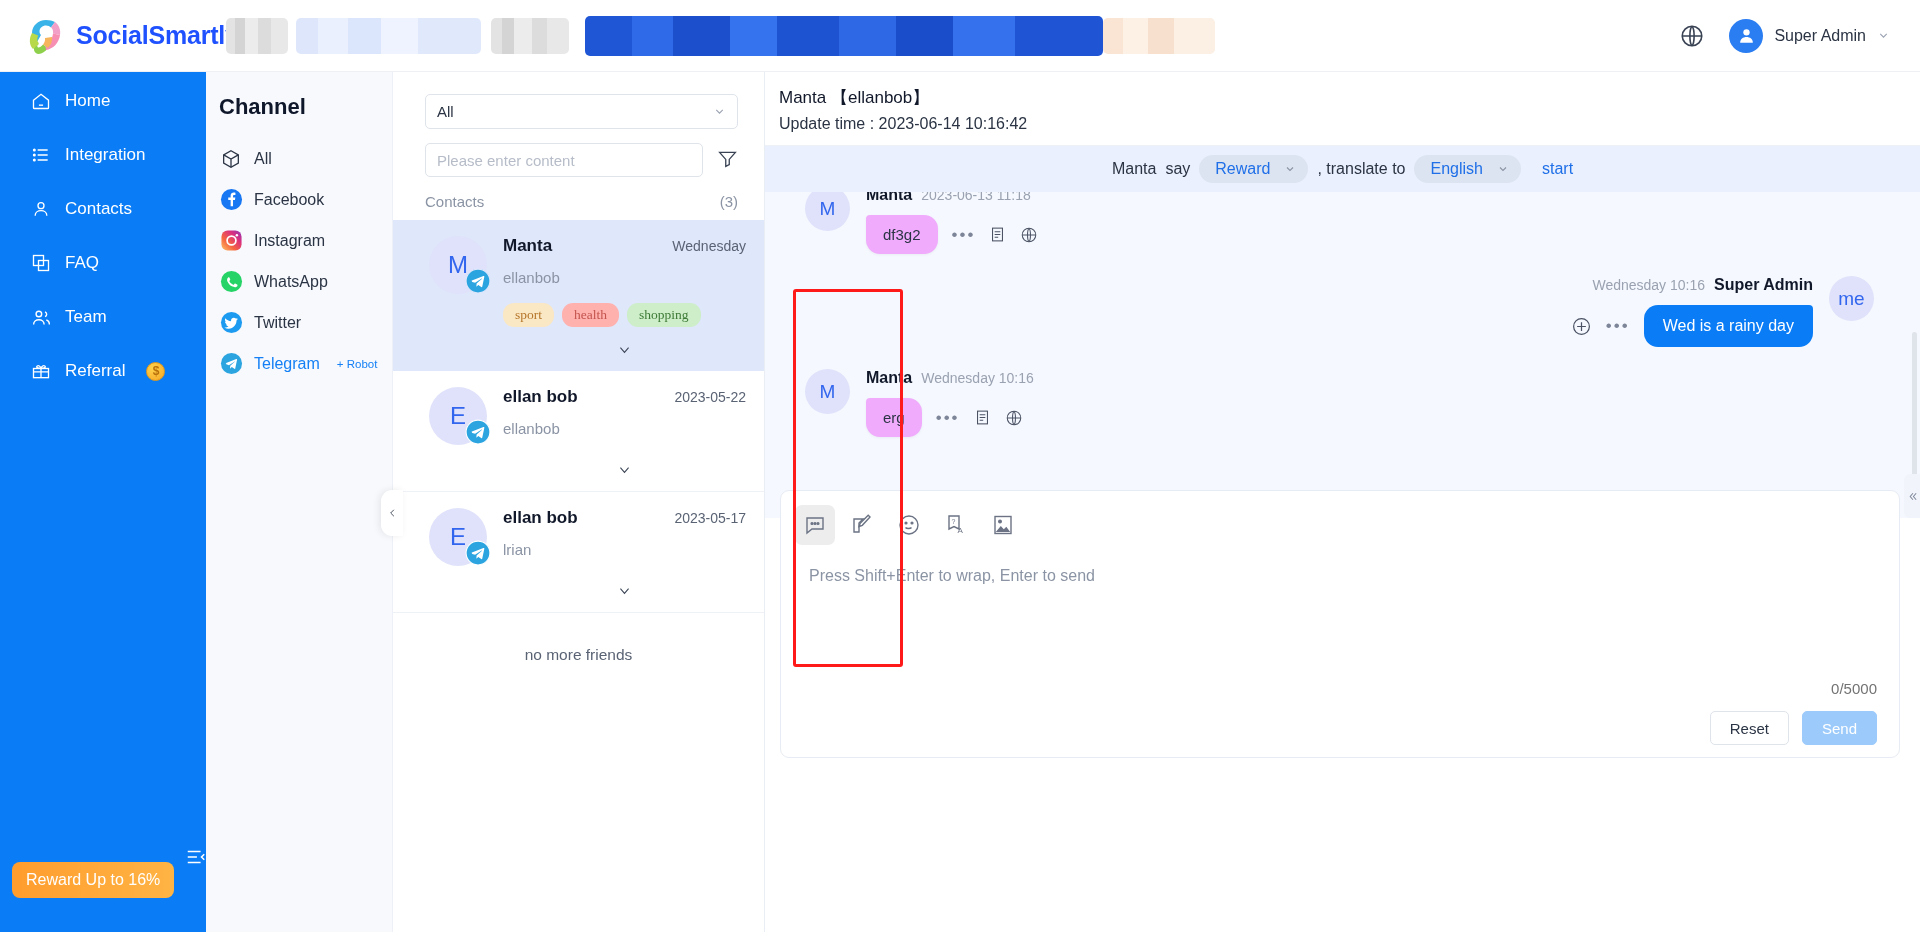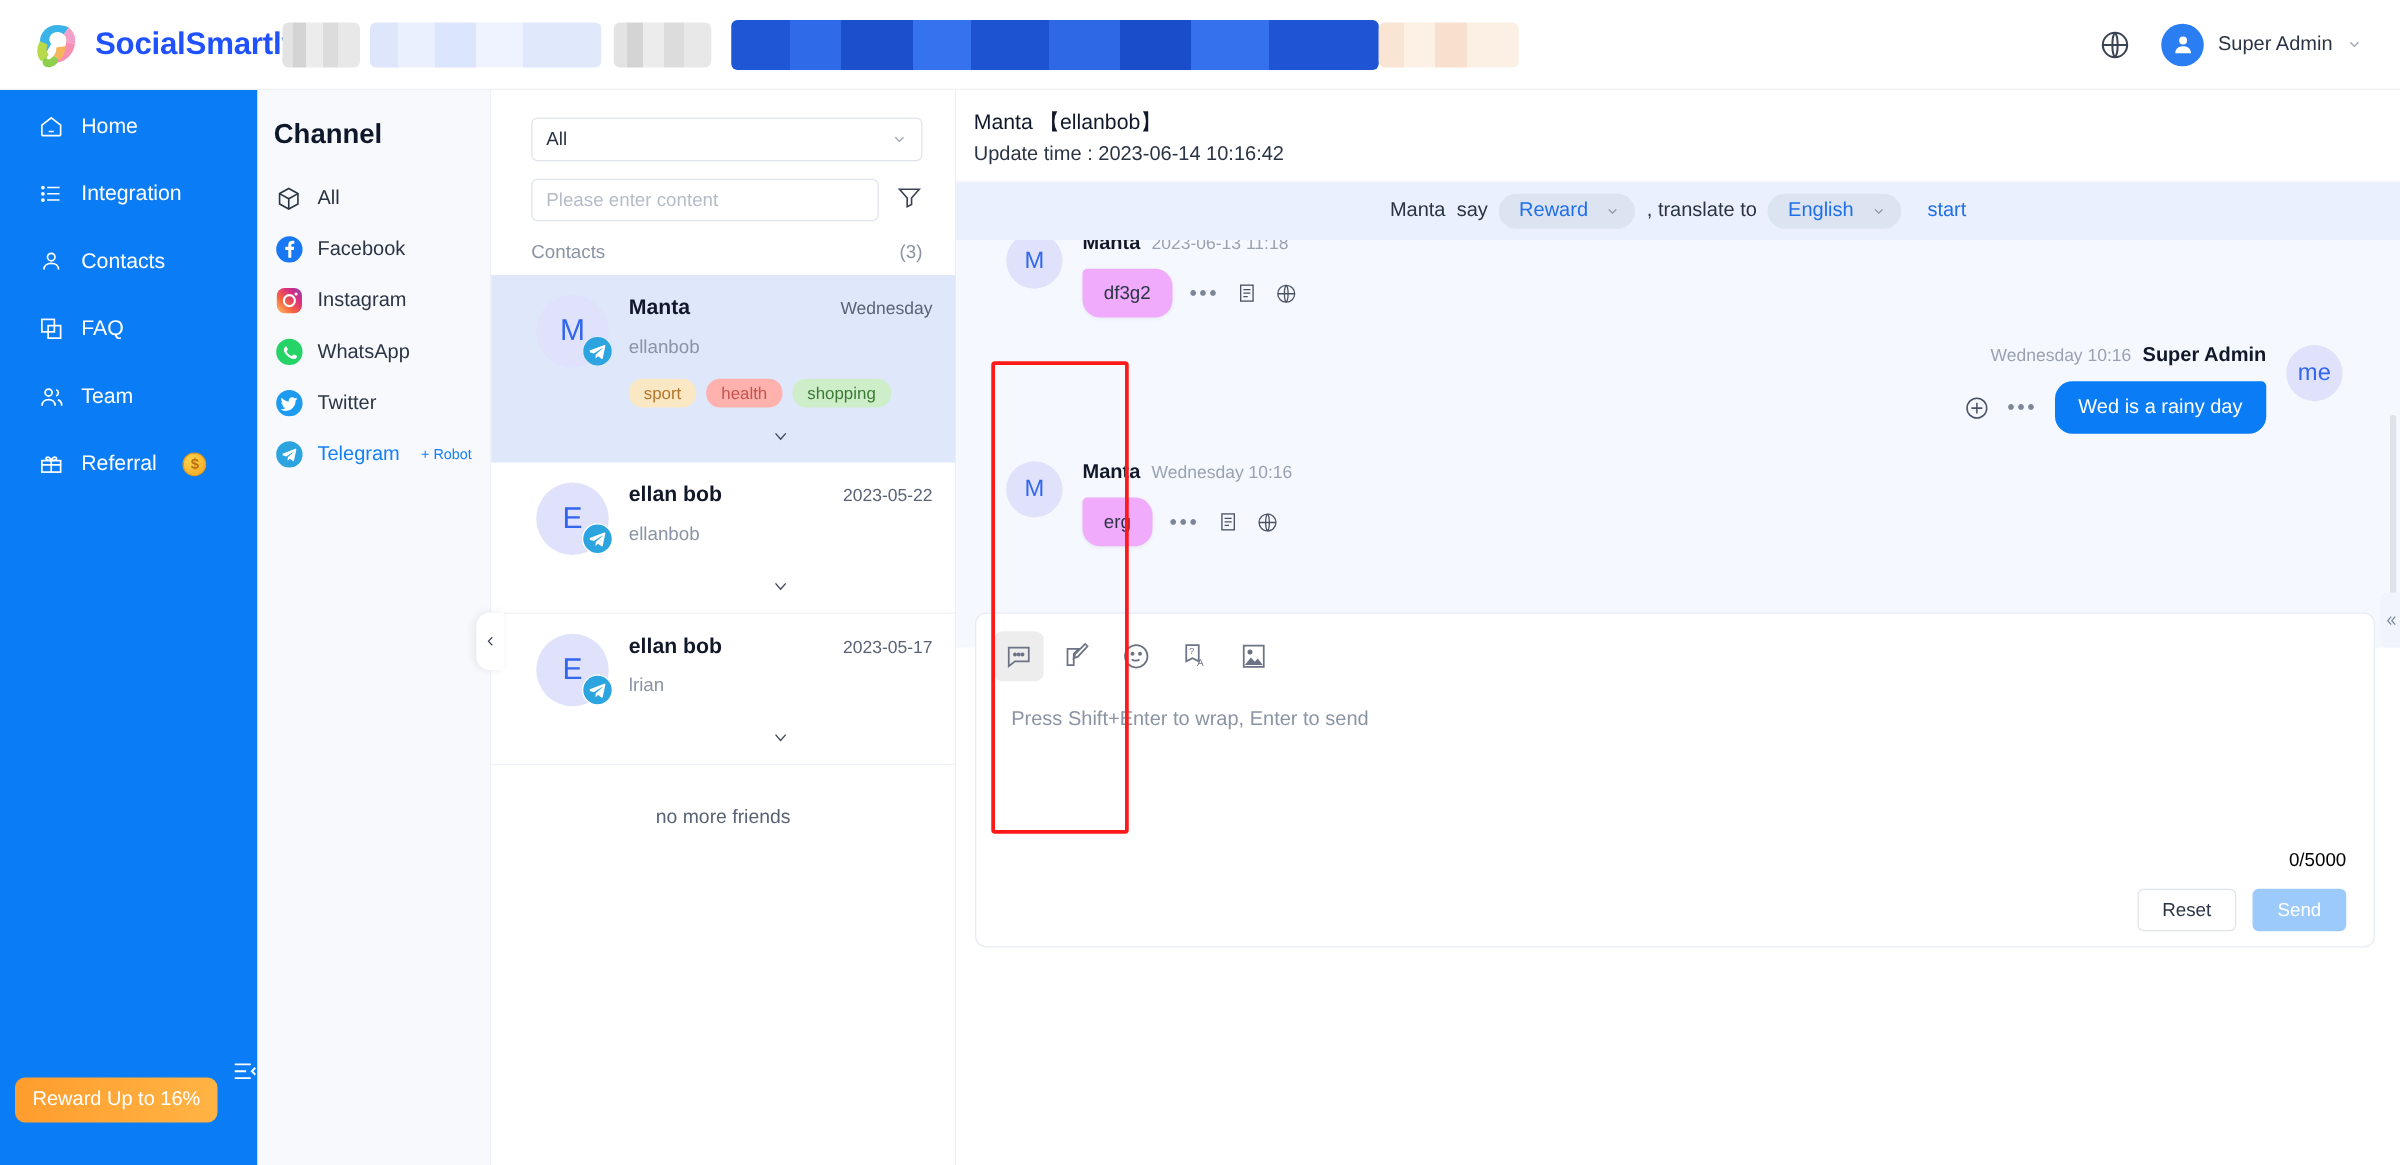--- a/index.html
+++ b/index.html
@@ -110,21 +110,21 @@
     width: 58px; height: 58px; border-radius: 50%; background: #dfe2fa;
     display: flex; align-items: center; justify-content: center;
     font-size: 24px; color: #3366ee;
   }
   .c-badge { position: absolute; right: -4px; bottom: 0; width: 26px; height: 26px; border-radius: 50%; }
   .c-main { flex: 1; min-width: 0; }
   .c-top { display: flex; align-items: baseline; }
   .c-name { font-size: 17px; font-weight: 700; color: #11182a; }
   .c-time { margin-left: auto; font-size: 14px; color: #5a6374; }
   .c-sub { font-size: 15px; color: #8b94a4; margin-top: 13px; }
-  .c-tags { display: flex; gap: 8px; margin-top: 17px; }
+  .c-tags { display: flex; gap: 8px; margin-top: 17px; font-family: Liberation Serif, serif; }
   .tag { font-size: 13.5px; padding: 4px 12px; border-radius: 11px; }
   .c-expand { display: flex; justify-content: center; padding-top: 16px; }
   .c-expand svg { cursor: pointer; }
 
   .hl-box {
     position: absolute; left: 400px; top: 217px; width: 110px; height: 378px;
     border: 3px solid #ff1a1a; border-radius: 3px; pointer-events: none; z-index: 5;
   }
   .no-more { text-align: center; font-size: 15.5px; color: #5a6374; padding-top: 33px; }
 
@@ -175,21 +175,21 @@
   .dots { letter-spacing: 2px; color: #7d8699; font-size: 17px; cursor: pointer; line-height: 10px; }
 
   .editor {
     position: absolute; left: 15px; top: 418px; width: 1120px; height: 268px;
     background: #ffffff; border: 1px solid #e7ebf3; border-radius: 9px;
   }
   .ed-tools { display: flex; align-items: center; gap: 7px; padding: 14px 0 0 14px; }
   .ed-tool { width: 40px; height: 40px; border-radius: 7px; display: flex; align-items: center; justify-content: center; cursor: pointer; }
   .ed-tool.on { background: #ededee; }
   .ed-ph { padding: 22px 0 0 28px; font-size: 16px; color: #8b94a4; }
-  .ed-count { position: absolute; right: 22px; bottom: 60px; font-size: 15px; color: #000000; }
+  .ed-count { position: absolute; right: 22px; bottom: 60px; font-size: 15px; color: #737373; }
   .ed-actions { position: absolute; right: 22px; bottom: 12px; display: flex; gap: 13px; }
   .btn { height: 34px; padding: 0 19px; border-radius: 5px; font-size: 15px; cursor: pointer; font-family: inherit; border: 1px solid #dfe3ea; background: #fff; color: #2b3444; }
   .btn.primary { background: #9ccbfb; border-color: #9ccbfb; color: #ffffff; }
 
   .edge-handle {
     position: absolute; right: 0; top: 402px; width: 16px; height: 44px;
     background: #f1f4fa; border-radius: 6px 0 0 6px; display: flex; align-items: center; justify-content: center;
     font-size: 12px; color: #7d8699; cursor: pointer;
   }
   .scroll-track { position: absolute; right: 3px; top: 140px; width: 5px; height: 300px; }

